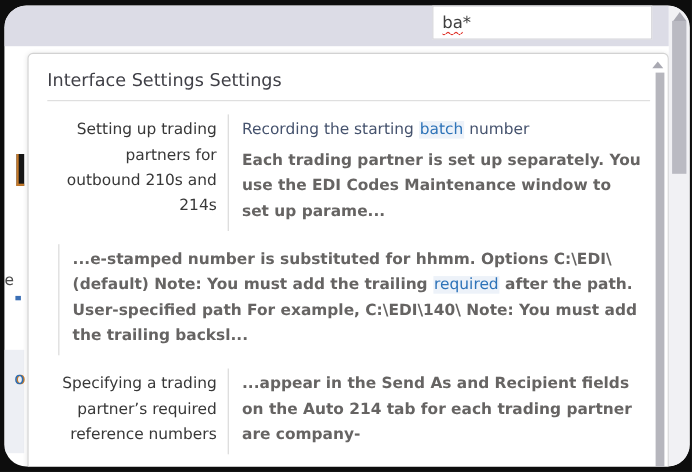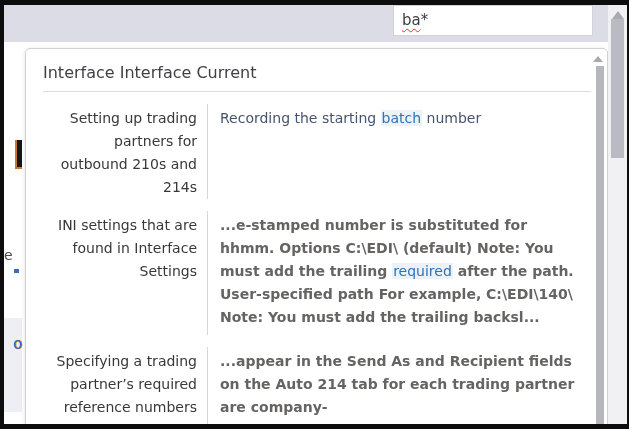--- a/index.html
+++ b/index.html
@@ -1,18 +1,18 @@
 <!DOCTYPE html>
 <html><head>
 <meta charset="utf-8">
 <style>
   html,body{margin:0;padding:0;background:#555;}
   body{font-family:"DejaVu Sans","Liberation Sans",sans-serif;}
   .frame{position:relative;width:629px;height:429px;background:#0d0d0d;overflow:hidden;}
-  .viewport{position:absolute;left:4px;top:5px;right:2px;bottom:5px;background:#ffffff;overflow:hidden;}
+  .viewport{position:absolute;left:4px;top:5px;right:2px;bottom:5px;background:#ffffff;overflow:hidden;border-radius:20px;}
 
   
   .topbar{position:absolute;left:0;top:0;width:604px;height:37px;background:#dcdce6;}
   .search-input{position:absolute;left:389px;top:0;width:190px;height:29px;background:#fff;
     border:1px solid #d2d2d8;font-size:15px;color:#3f3f3f;line-height:29px;padding-left:8px;
     white-space:nowrap;overflow:hidden;}
   .misspelled{text-decoration:underline;text-decoration-style:wavy;text-decoration-color:#e0342b;
     text-decoration-thickness:1px;text-underline-offset:3px;}
 
   
@@ -63,36 +63,36 @@
     </div>
 
     <div class="frag-glyph"></div>
     <div class="frag-e">e</div>
     <div class="frag-blue"></div>
     <div class="frag-gray-block">
       <span class="frag-o">o</span>
     </div>
 
     <div class="popup">
-      <div class="popup-heading">Interface Interface Current</div>
+      <div class="popup-heading">Interface Settings Settings</div>
       <div class="heading-rule"></div>
 
       <div class="results">
 
         <div class="result-row">
           <div class="row-left">Setting up trading partners for outbound 210s and 214s</div>
           <div class="row-right">
             <div class="micro-title">
               <span>Recording the starting </span><span class="hl">batch</span><span> number</span>
             </div>
+            <div class="snippet">Each trading partner is set up separately. You use the EDI Codes Maintenance window to set up parame...</div>
           </div>
         </div>
 
         <div class="result-row">
-          <div class="row-left">INI settings that are found in Interface Settings</div>
           <div class="row-right">
             <div class="snippet">
               <span>...e-stamped number is substituted for hhmm. Options C:\EDI\ (default) Note: You must add the trailing </span><span class="hl">required</span><span> after the path. User-specified path For example, C:\EDI\140\ Note: You must add the trailing backsl...</span>
             </div>
           </div>
         </div>
 
         <div class="result-row">
           <div class="row-left">Specifying a trading partner’s required reference numbers</div>
           <div class="row-right">

